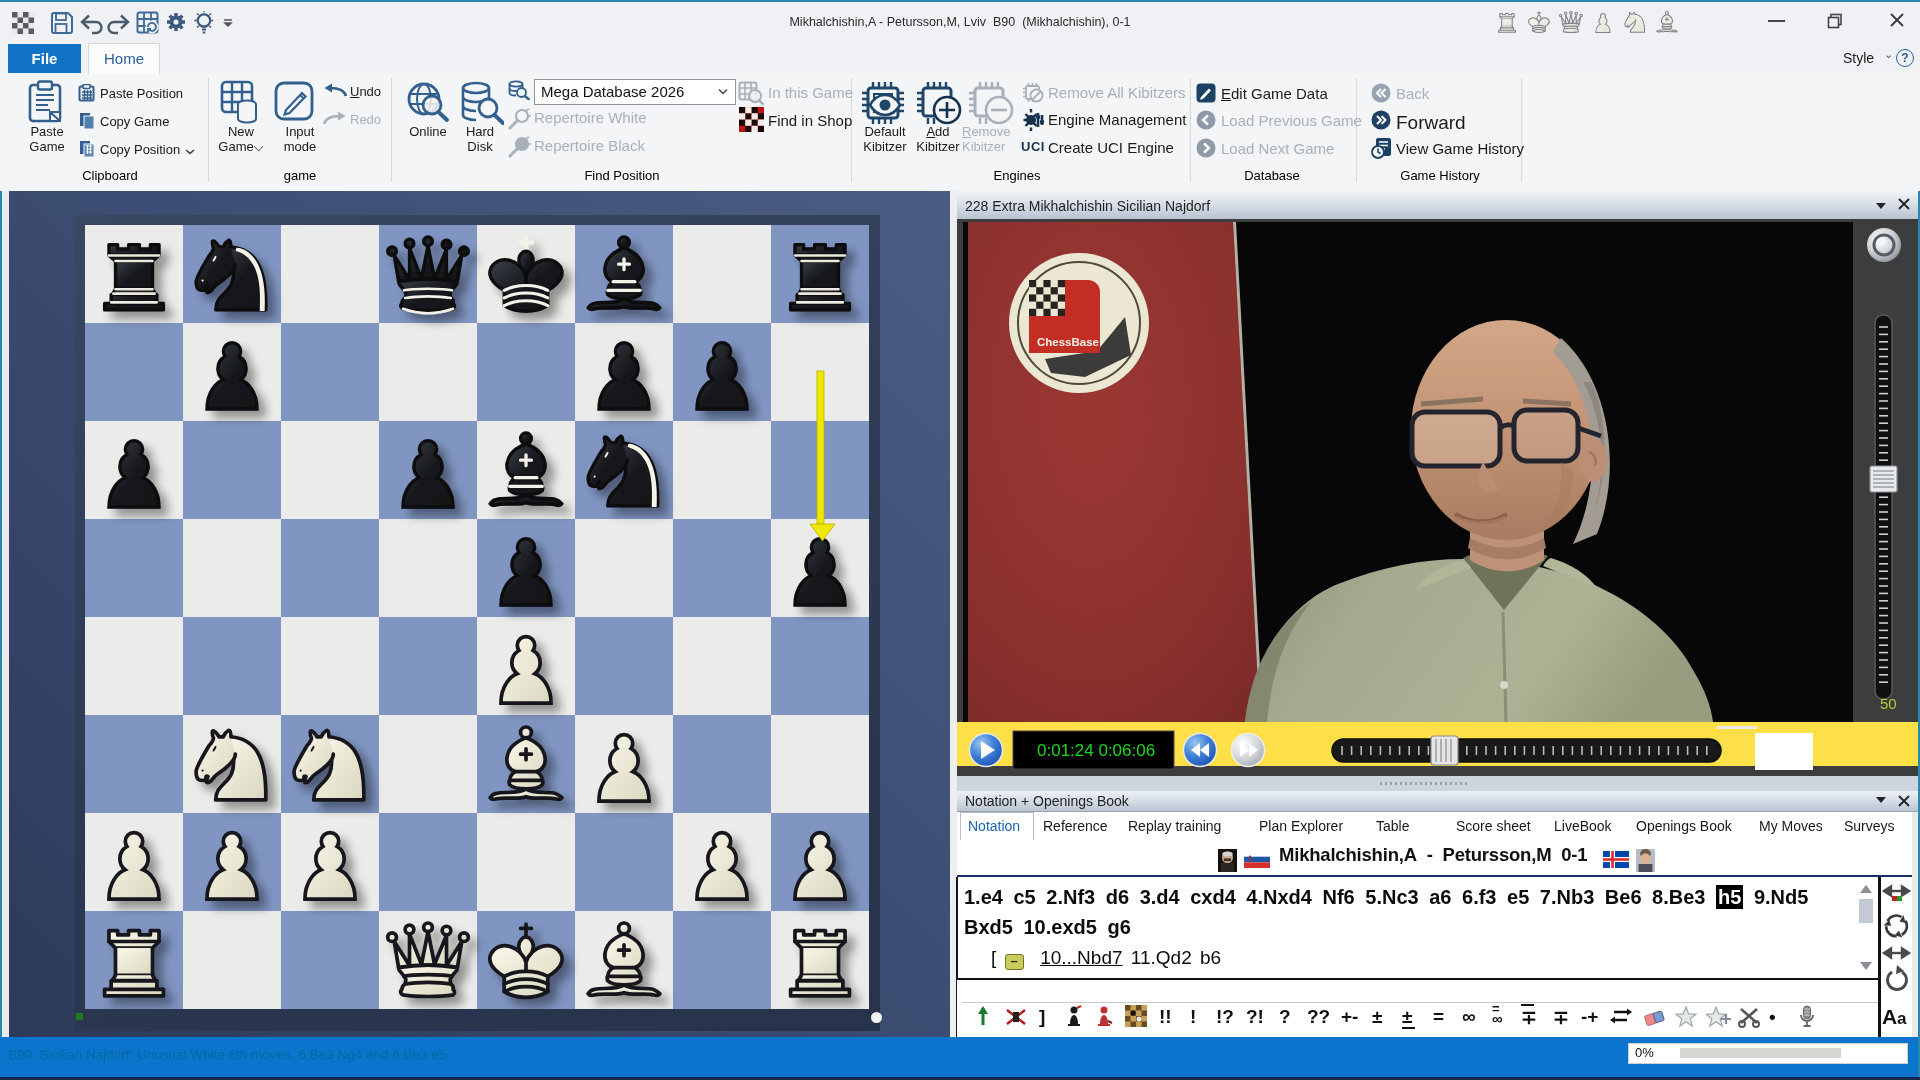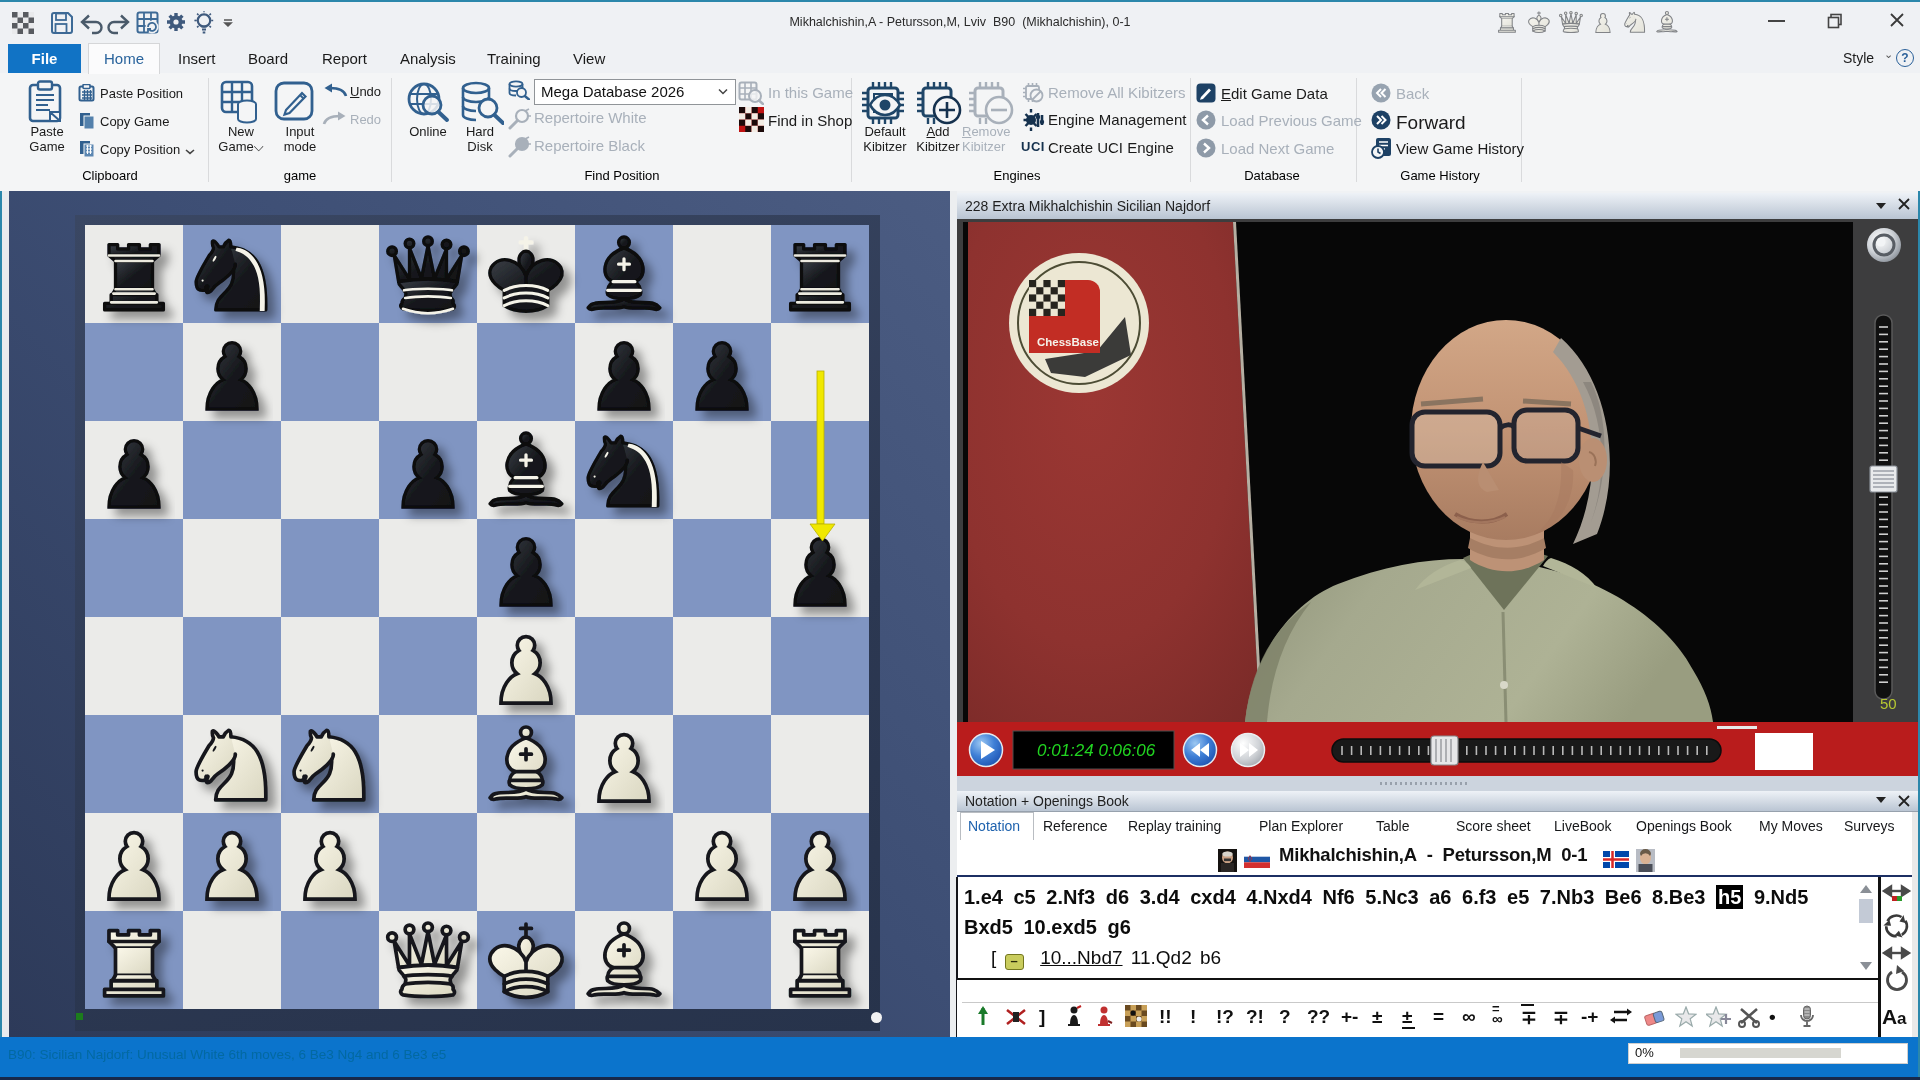--- a/index.html
+++ b/index.html
@@ -97,28 +97,20 @@
         <rect x="4" y="1.5" width="10" height="10" fill="none" stroke="#444" stroke-width="1.6"></rect>
         <rect x="1.5" y="4.5" width="10" height="10" fill="#eff1f4" stroke="#444" stroke-width="1.6"></rect>
       </svg></div>
   <div id="closex" class="abs" style="left:1888px;top:11px;width:18px;height:18px;">
 <svg width="18" height="18">
         <path d="M3 3 L15 15 M15 3 L3 15" stroke="#3a3a3a" stroke-width="1.8"></path>
       </svg></div>
 
   <div class="abs" style="left:8px;top:44px;width:73px;height:29px;background:#1173c5;color:#fff;font-weight:bold;font-size:15px;text-align:center;line-height:29px;">File</div>
   <div class="abs" style="left:88px;top:43px;width:70px;height:30px;background:#fbfbfc;border:1px solid #d5d6d8;border-bottom:none;color:#29639c;font-size:15px;text-align:center;line-height:30px;">Home</div>
-  <div class="abs" style="left:158px;top:43px;width:520px;height:30px;font-size:15px;color:#1a1a1a;">
-    <span style="position:absolute;left:20px;top:7px;">Insert</span>
-    <span style="position:absolute;left:90px;top:7px;">Board</span>
-    <span style="position:absolute;left:164px;top:7px;">Report</span>
-    <span style="position:absolute;left:242px;top:7px;">Analysis</span>
-    <span style="position:absolute;left:329px;top:7px;">Training</span>
-    <span style="position:absolute;left:415px;top:7px;">View</span>
-  </div>
   <div class="abs" style="left:1843px;top:50px;font-size:14px;color:#1a1a1a;">Style</div>
   <div class="abs" style="left:1884px;top:48px;font-size:11px;color:#555;">⌄</div>
   <div class="abs" style="left:1896px;top:49px;width:16px;height:16px;border-radius:50%;border:1.5px solid #2a6099;color:#2a6099;font-size:12px;font-weight:bold;text-align:center;line-height:16px;">?</div>
 
   <div class="sep" style="left:208px;"></div>
   <div class="sep" style="left:391px;"></div>
   <div class="sep" style="left:851px;"></div>
   <div class="sep" style="left:1190px;"></div>
   <div class="sep" style="left:1356px;"></div>
   <div class="sep" style="left:1521px;"></div>
@@ -685,21 +677,21 @@
   <path d="M26 463.1999999999995 h9"></path>
  </g>
  <rect x="17" y="247" width="27" height="26" rx="2" fill="#e8eaec" stroke="#8a9098" stroke-width="1.2"></rect>
  <g stroke="#9aa0a8" stroke-width="1.4">
           <path d="M20 252 h21 M20 256 h21 M20 260 h21 M20 264 h21 M20 268 h21"></path>
         </g>
  <text x="27" y="490" font-size="15" fill="#b7c832">50</text>
 </svg>
 </div>
 
-  <div id="controls" class="abs" style="left:957px;top:722px;width:963px;height:54px;background:#b91c1c;font-style:italic;">
+  <div id="controls" class="abs" style="left:957px;top:722px;width:963px;height:44px;background:#fde047;">
 <svg width="963" height="54" viewBox="0 0 963 54">
  <defs>
   <radialGradient id="bluebtn" cx="35%" cy="30%" r="80%">
    <stop offset="0" stop-color="#9cc8f2"></stop>
             <stop offset="0.5" stop-color="#3f7fd6"></stop>
             <stop offset="1" stop-color="#1a4fae"></stop>
   </radialGradient>
   <radialGradient id="graybtn" cx="35%" cy="30%" r="80%">
    <stop offset="0" stop-color="#ffffff"></stop>
             <stop offset="0.6" stop-color="#d0d3d7"></stop>

